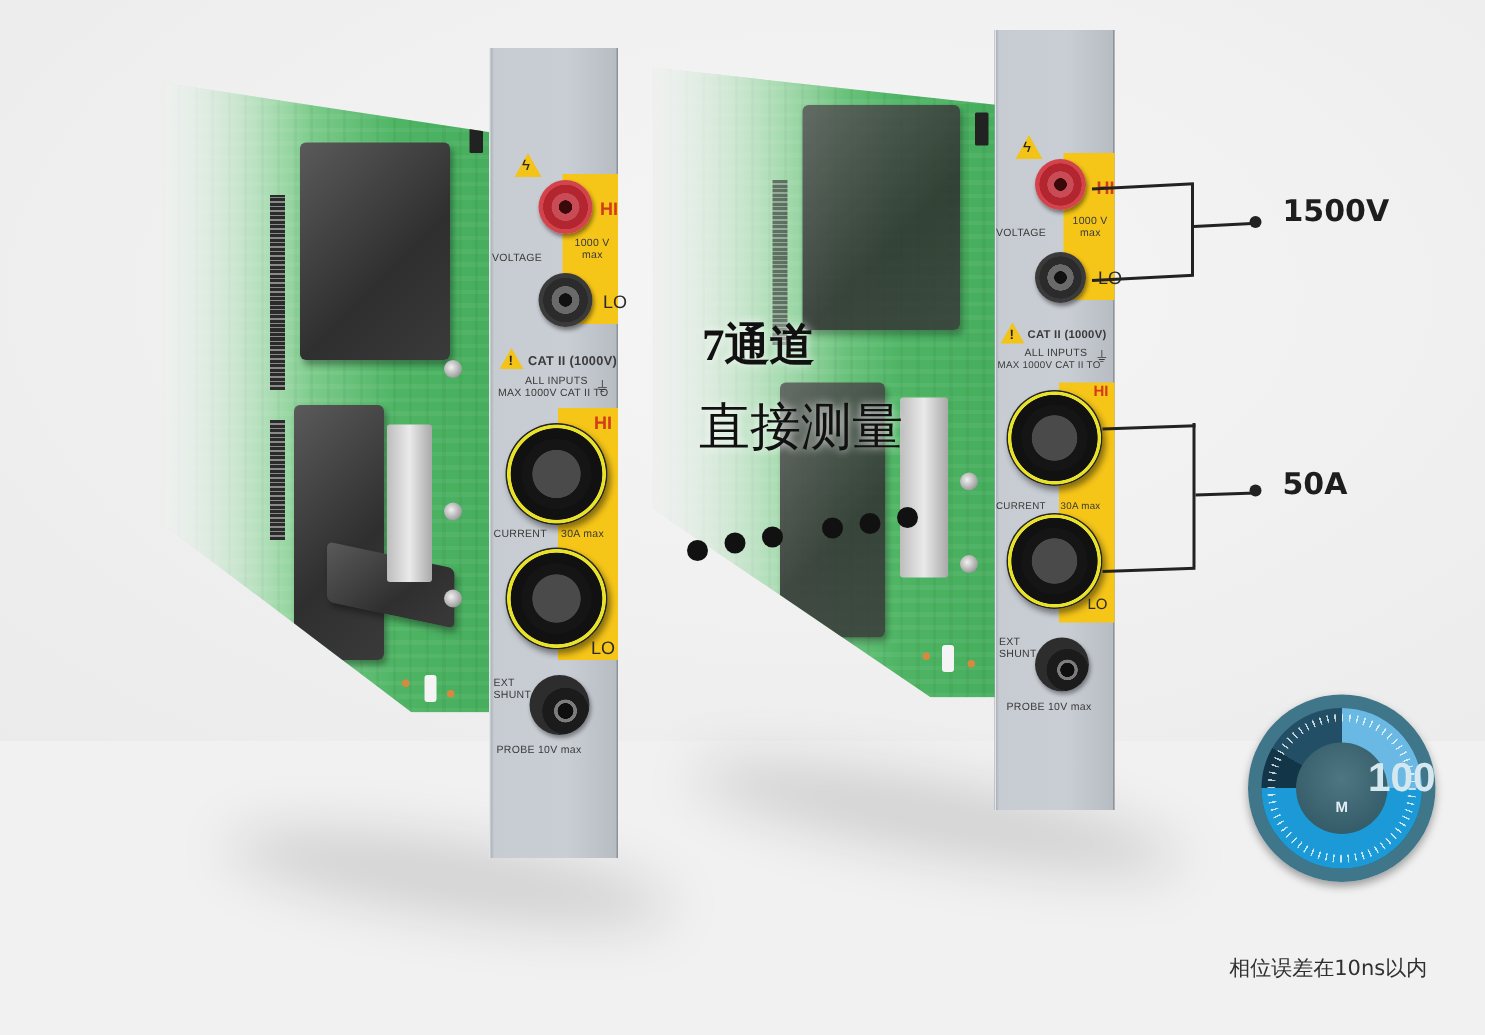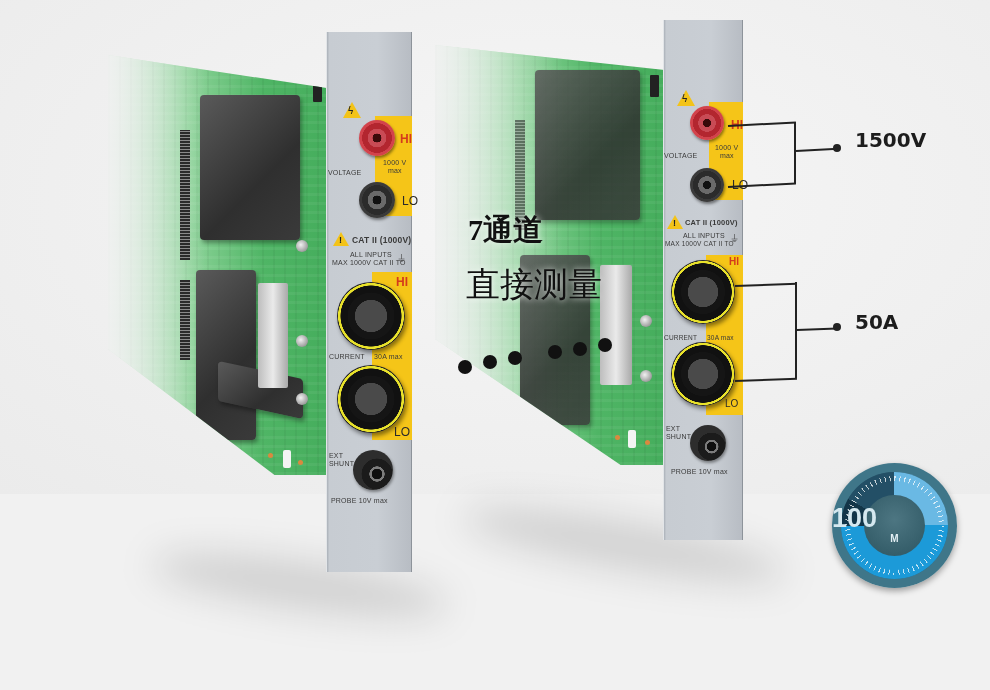--- a/index.html
+++ b/index.html
@@ -70,21 +70,21 @@
     background:radial-gradient(circle,#2c5a6d 0 60%,#3f7689 61% 100%);
     box-shadow:0 3px 6px rgba(0,0,0,0.35)}
   .clock .face{position:absolute;left:9px;top:9px;width:107px;height:107px;border-radius:50%;
     background:conic-gradient(from 0deg,#6ab9e4 0 90deg,#1c9ad8 90deg 270deg,#123548 270deg 300deg,#234f66 300deg 360deg)}
   .clock .ticks{position:absolute;left:9px;top:9px;width:107px;height:107px;border-radius:50%;
     background:repeating-conic-gradient(rgba(255,255,255,0.75) 0 1.2deg,transparent 1.2deg 6deg);
     -webkit-mask:radial-gradient(circle,transparent 0 44px,#000 45px 49px,transparent 50px);
     mask:radial-gradient(circle,transparent 0 44px,#000 45px 49px,transparent 50px)}
   .clock .hub{position:absolute;left:32px;top:32px;width:61px;height:61px;border-radius:50%;
     background:radial-gradient(circle at 50% 40%,#4d7682,#2c5561)}
-  .clock .num{position:absolute;left:0;right:0;top:40px;text-align:left;font-size:27px;font-weight:bold;color:#d5e8ef}
+  .clock .num{position:absolute;left:0;right:0;top:40px;text-align:right;font-size:27px;font-weight:bold;color:#d5e8ef}
   .clock .unit{position:absolute;left:0;right:0;top:70px;text-align:center;font-size:10px;font-weight:bold;color:#e2eef3}
 
   .clk-title{position:absolute;left:783px;top:603px;width:205px;text-align:center;font-size:21px;color:#1f1f1f;font-family:"DejaVu Sans",sans-serif}
   .clk-sub{position:absolute;left:783px;top:637px;width:205px;text-align:center;font-size:14px;color:#2f2f2f;font-family:"DejaVu Sans",sans-serif}
 </style>
 </head>
 <body>
 
 <div class="stage">
 
@@ -216,14 +216,15 @@
     <div class="callout-text" style="left:855px;top:310px">50A</div>
   </div>
 
   <div class="clock">
     <div class="face"></div>
     <div class="ticks"></div>
     <div class="hub"></div>
     <div class="num">100</div>
     <div class="unit">M</div>
   </div>
+  <div class="clk-sub">相位误差在10ns以内</div>
 
 </div>
 
 </body></html>

